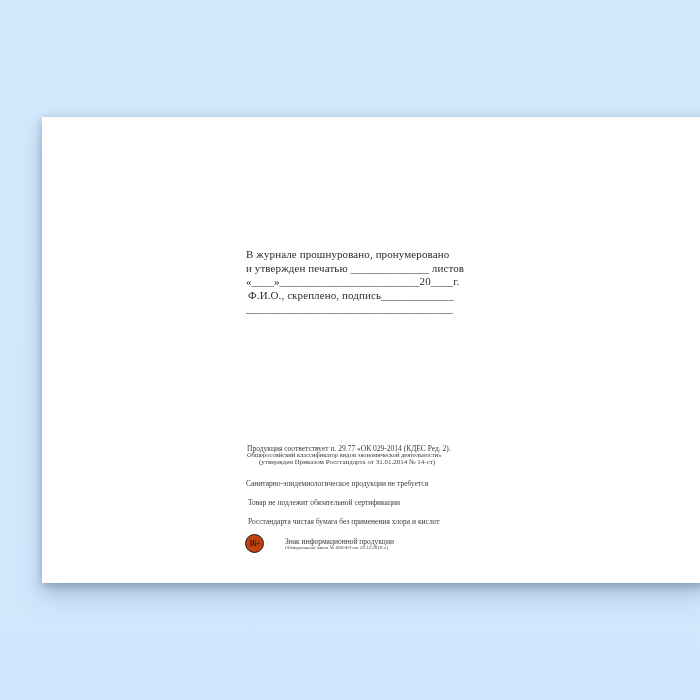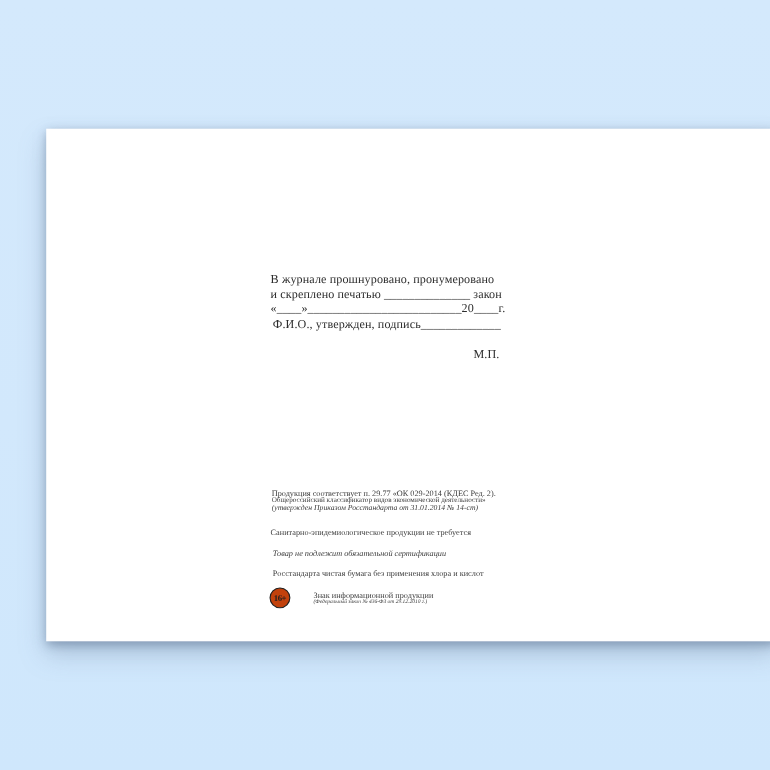--- a/index.html
+++ b/index.html
@@ -49,23 +49,23 @@
   .info {
     position: absolute;
     left: 205px;
     top: 327px;
     width: 260px;
     color: #3a3a3a;
   }
   .info div, .info span { white-space: nowrap; }
   .i1 { position: absolute; left: 0;   top: 0;    font-size: 7.5px; }
   .i2 { position: absolute; left: 0;   top: 7px;  font-size: 6.5px; }
-  .i3 { position: absolute; left: 0;   top: 13.5px; font-size: 7px; font-style: italic; }
+  .i3 { position: absolute; left: 12px;   top: 13.5px; font-size: 7px; }
   .i4 { position: absolute; left: -1px; top: 35px; font-size: 7.5px; }
-  .i5 { position: absolute; left: 1px;  top: 54px; font-size: 7.5px; font-style: italic; }
+  .i5 { position: absolute; left: 1px;  top: 54px; font-size: 7.5px; }
   .i6 { position: absolute; left: 1px;  top: 73px; font-size: 7.5px; }
   .age-badge {
     position: absolute;
     left: -2px;
     top: 90px;
     width: 19px;
     height: 19px;
     border: 1.7px solid #1f1f1f;
     border-radius: 50%;
     box-sizing: border-box;
@@ -82,24 +82,24 @@
   .age-law   { position: absolute; left: 38px; top: 101px; font-size: 5px; font-style: italic; }
 </style>
 </head>
 <body>
 
 <div class="stage">
   <div class="paper">
 
     <div class="binding">
       <div class="bl">В журнале прошнуровано, пронумеровано</div>
-      <div class="bl">и скреплено печатью ______________ закон</div>
+      <div class="bl">и утвержден печатью ______________ листов</div>
       <div class="bl">«____»_________________________20____г.</div>
-      <div class="bl bl-indent">Ф.И.О., утвержден, подпись_____________</div>
-      <div class="stamp">М.П.</div>
+      <div class="bl bl-indent">Ф.И.О., скреплено, подпись_____________</div>
+      <div class="bl">_____________________________________</div>
     </div>
 
     <div class="info">
       <div class="i1">Продукция соответствует п. 29.77 «ОК 029-2014 (КДЕС Ред. 2).</div>
       <div class="i2">Общероссийский классификатор видов экономической деятельности»</div>
       <div class="i3">(утвержден Приказом Росстандарта от 31.01.2014 № 14-ст)</div>
       <div class="i4">Санитарно-эпидемиологическое продукции не требуется</div>
       <div class="i5">Товар не подлежит обязательной сертификации</div>
       <div class="i6">Росстандарта чистая бумага без применения хлора и кислот</div>
 

